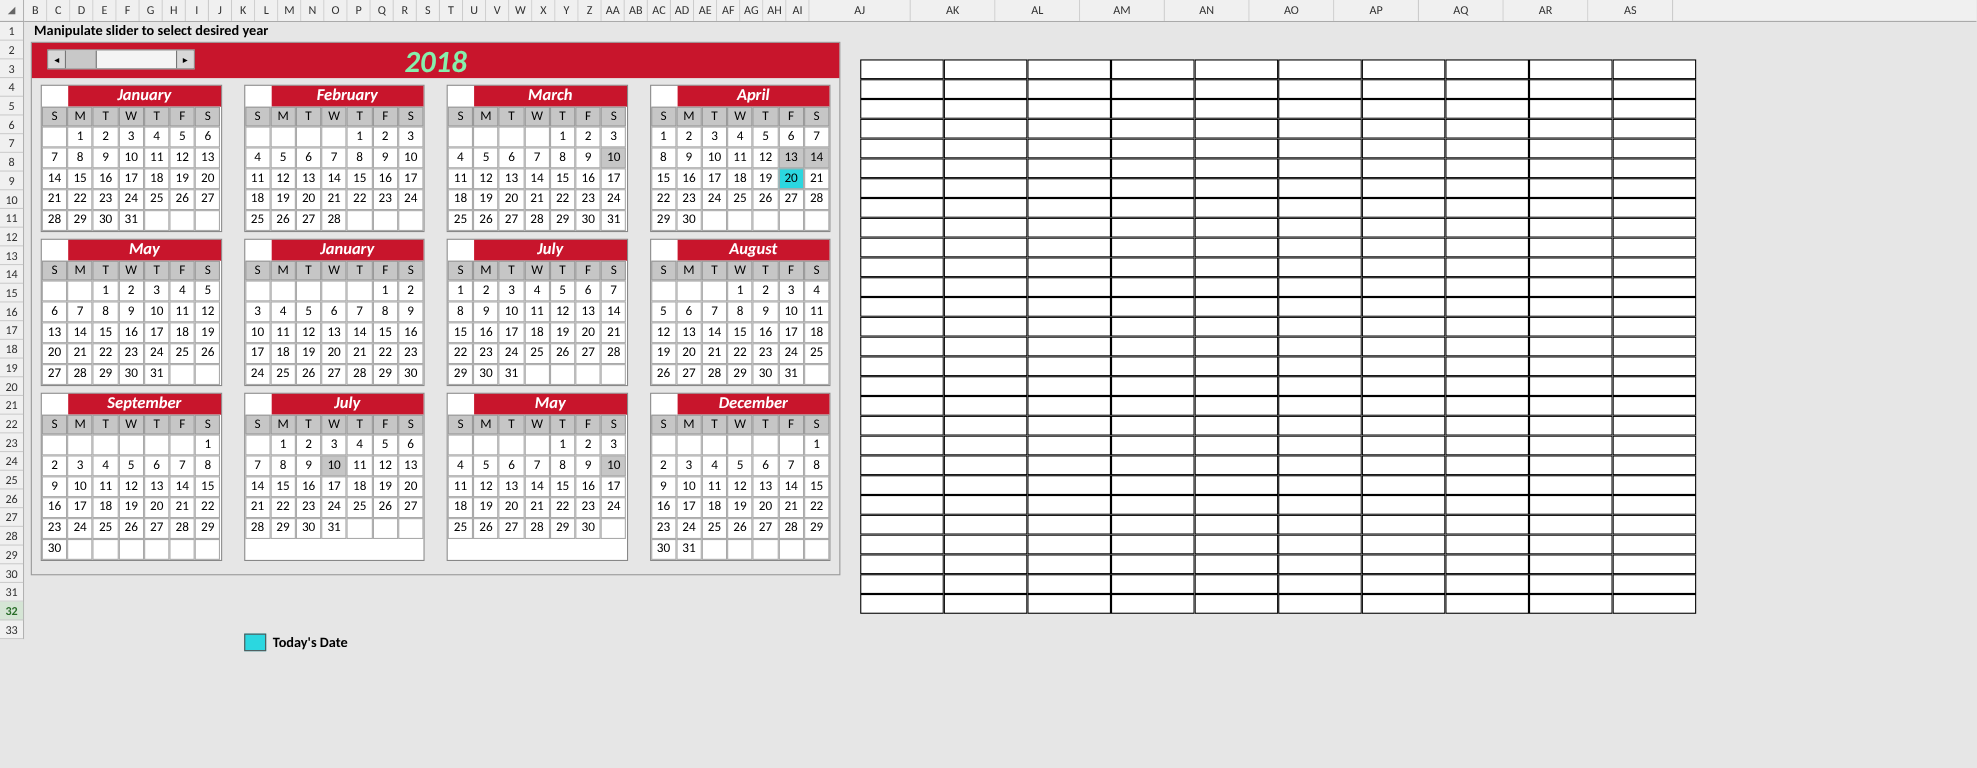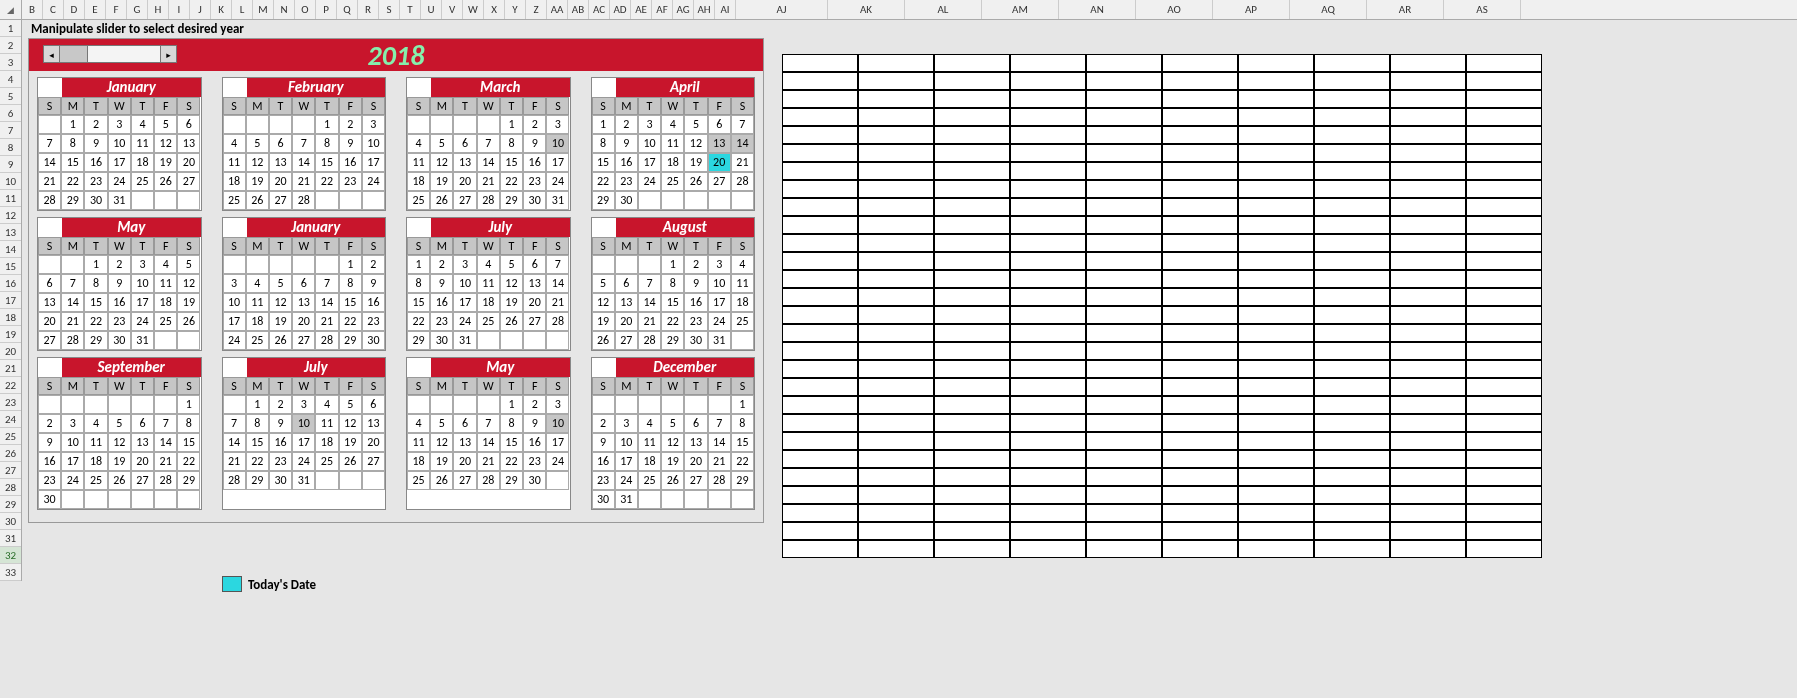--- a/index.html
+++ b/index.html
@@ -47,21 +47,21 @@
   border-right: 1px solid #aaa;
 }
 .rh {
   height: 17px;
   border-bottom: 1px solid #ccc;
   text-align: center;
   font-size: 11px;
   line-height: 17px;
   color: #333;
 }
-.rh.hl { background: #d5e5d5; color: #2a6e2a; font-weight: normal; }
+.rh.hl { background: #d5e5d5; color: #2a6e2a; font-weight: bold; }
 .sheet {
   position: relative;
   flex: 1;
   background: #e6e6e6;
 }
 .instr {
   position: absolute;
   left: 5px; top: 1px;
   font-weight: bold;
   font-size: 13px;

